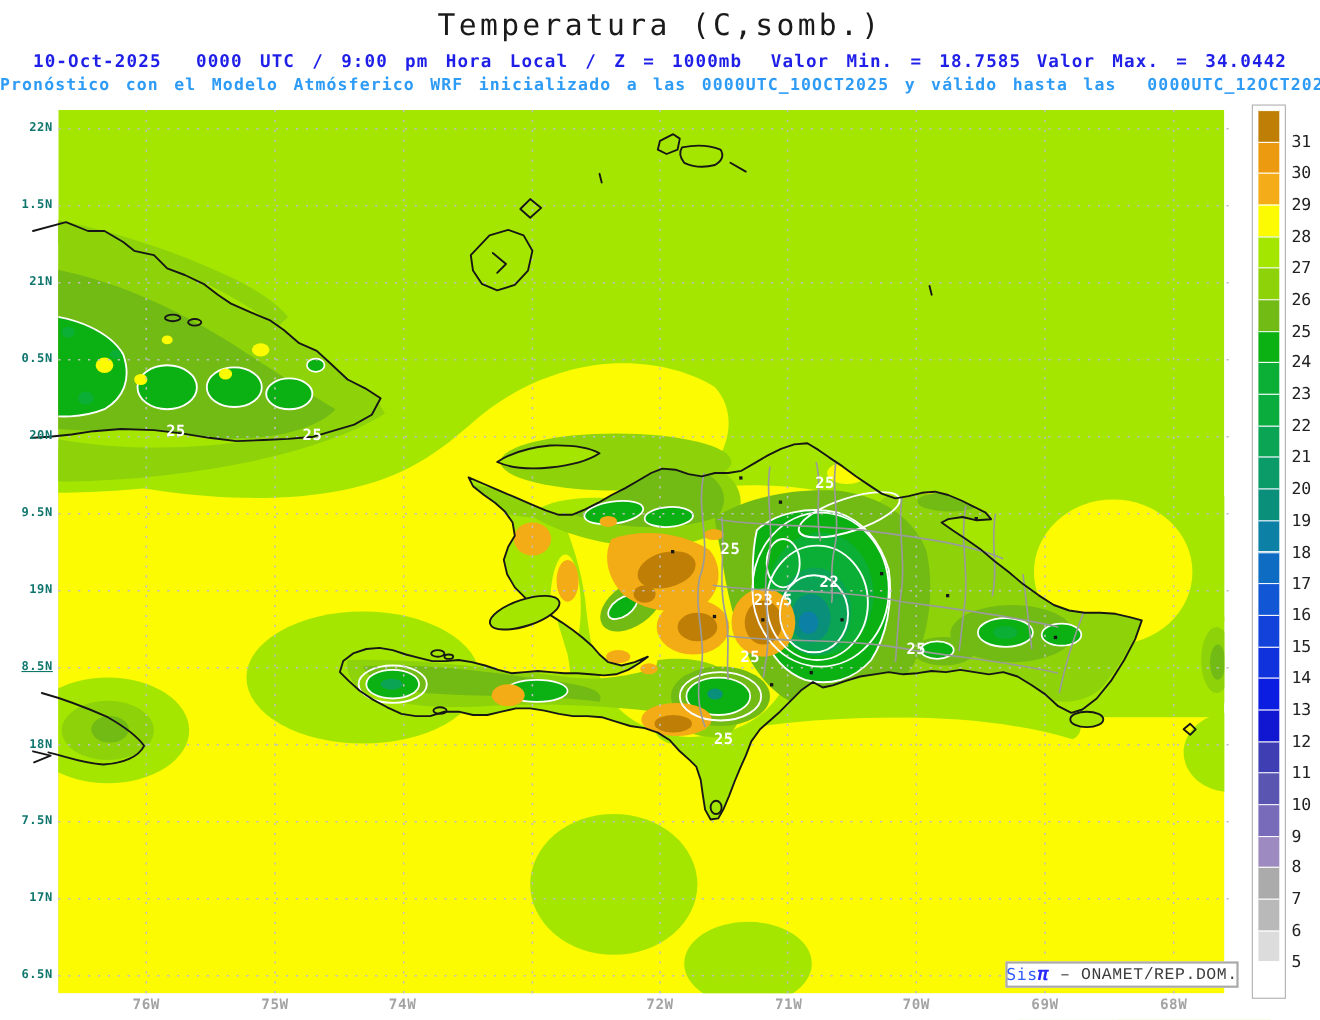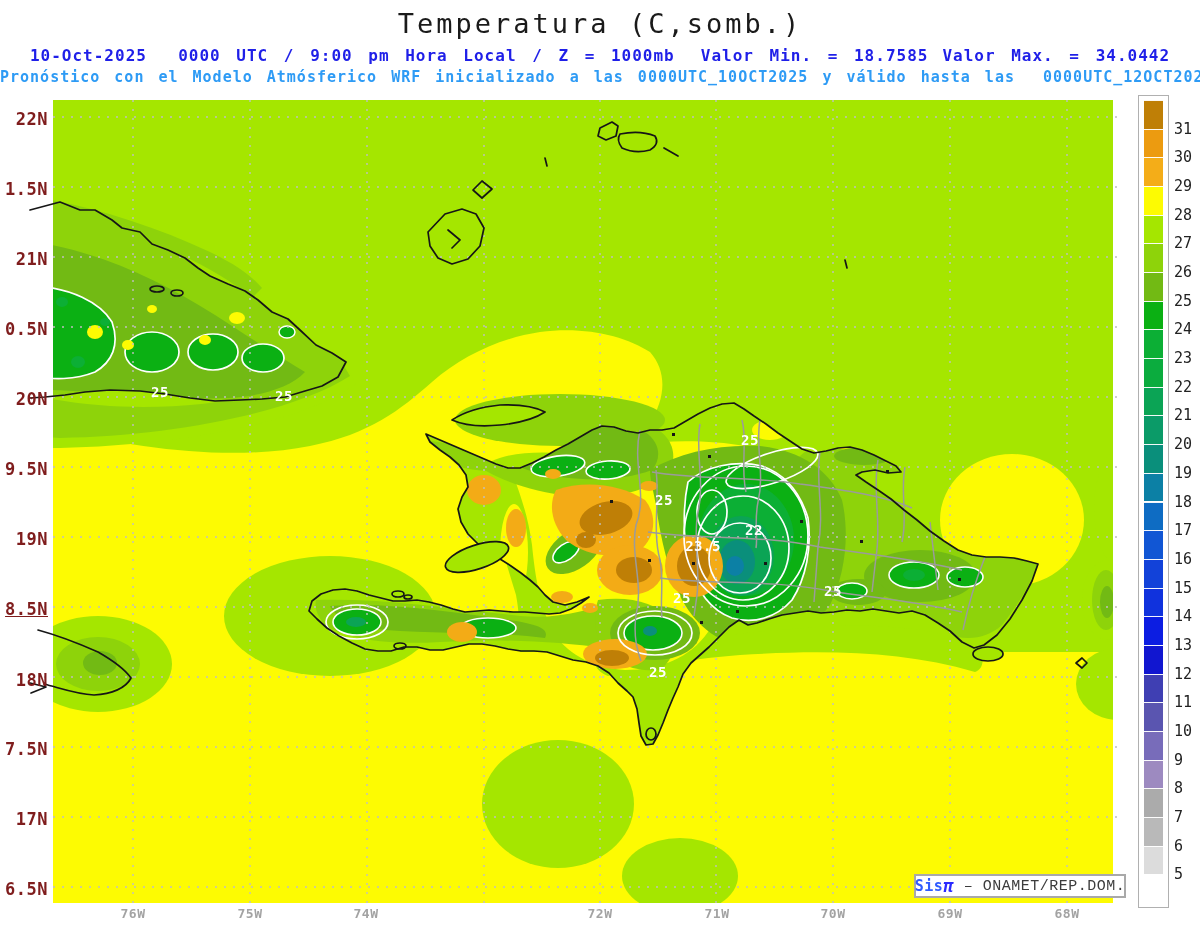--- a/index.html
+++ b/index.html
@@ -4,34 +4,34 @@
 <style>
   html,body{margin:0;padding:0;background:#fff;width:1200px;height:927px;overflow:hidden;
     font-family:"DejaVu Sans Mono","Liberation Mono",monospace;}
   #stage{position:relative;width:1016px;height:927px;background:#fff;}
   #map-svg{position:absolute;left:0;top:0;}
   .hdr{position:absolute;left:0;width:1200px;text-align:center;white-space:pre;}
   #title{top:8px;font-size:27px;letter-spacing:3px;color:#1a1a1a;}
   #line2{top:46px;font-size:16px;letter-spacing:1px;word-spacing:5px;color:#1f1fe8;font-weight:bold;}
   #line2 .gap{display:inline-block;width:26px;}
   #line3{top:68px;font-size:15px;letter-spacing:1px;word-spacing:4px;color:#2e9bf5;font-weight:bold;}
-  .lat-label{position:absolute;left:2px;width:46px;text-align:right;font-size:17px;font-weight:bold;
-    color:#7f1d1d;letter-spacing:0.5px;}
+  .lat-label{position:absolute;left:2px;width:46px;text-align:right;font-size:11px;font-weight:bold;
+    color:#0f766e;letter-spacing:0.5px;}
   .lon-label{position:absolute;width:56px;text-align:center;font-size:13px;font-weight:bold;
     color:#a3a3a3;top:906px;letter-spacing:0.5px;}
   #cb-frame{position:absolute;left:1138px;top:95px;width:31px;height:813px;background:#fff;
     border:1px solid #b0b0b0;box-sizing:border-box;}
   .cb-seg{position:absolute;left:1144px;width:19px;border-top:1px solid rgba(255,255,255,.95);box-sizing:border-box;}
   .cb-label{position:absolute;left:1174px;width:34px;font-size:15px;color:#222;}
   .contour-label{position:absolute;transform:translate(-50%,-50%);color:#fff;font-size:14px;
     font-weight:bold;letter-spacing:0.5px;white-space:nowrap;}
   #credit{position:absolute;left:914px;top:874px;width:212px;height:24px;background:#fff;
     border:2px solid #a9a9a9;box-sizing:border-box;display:flex;align-items:center;justify-content:center;
     font-size:15px;letter-spacing:0.5px;white-space:pre;}
-  #credit .sis{color:#2f5bff;font-weight:bold;}
+  #credit .sis{color:#2f5bff;font-weight:normal;}
   #credit .pi{color:#2a2aff;font-weight:bold;font-style:italic;font-size:17px;}
   #credit .rest{color:#3c3c3c;font-family:Liberation Mono, monospace;}
 </style>
 </head>
 <body>
 
 <div id="stage">
 
 <svg id="map-svg" width="1200" height="927" viewBox="0 0 1200 927">
   <defs>

